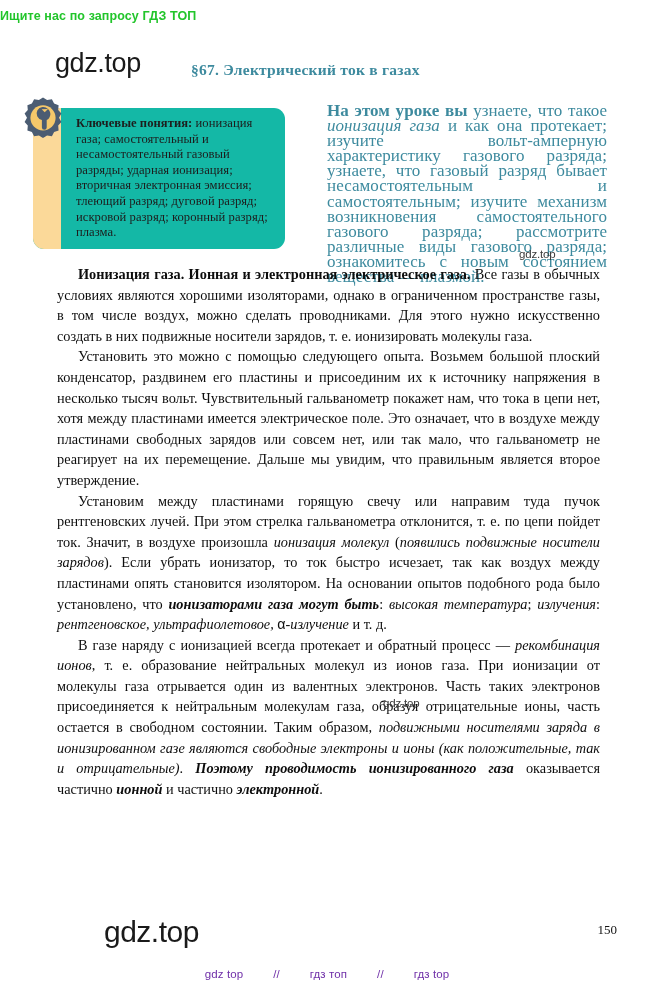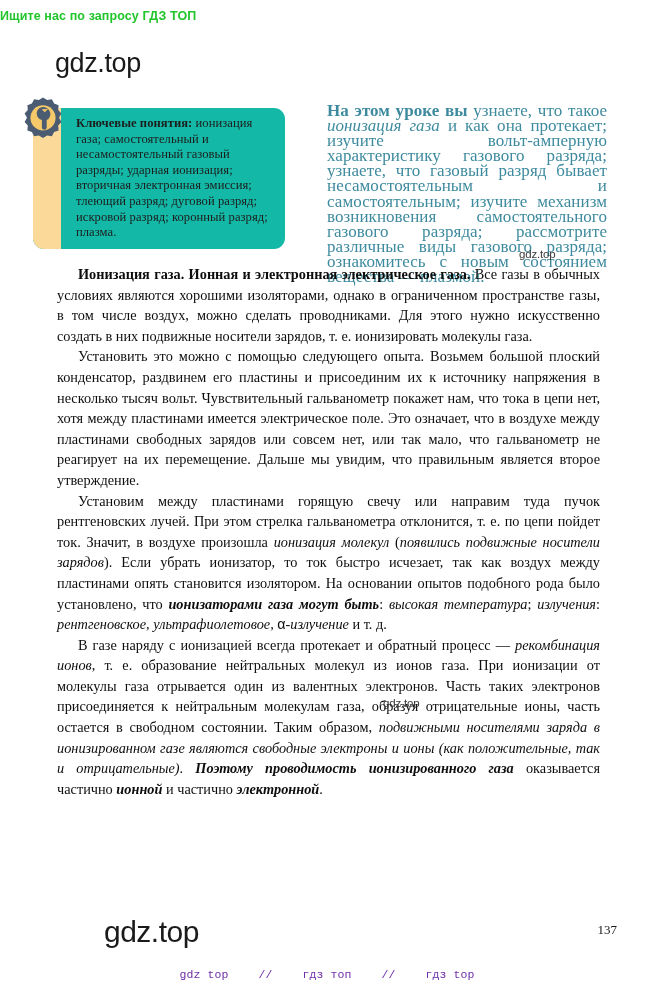--- a/index.html
+++ b/index.html
@@ -185,30 +185,31 @@
     position: absolute;
     left: 0;
     top: 968px;
     width: 654px;
     text-align: center;
     font-family: "Liberation Sans", "DejaVu Sans", sans-serif;
     font-size: 11.5px;
     color: #6f2fa8;
     letter-spacing: 0.1px;
   }
-  .footer-links span { margin: 0 15px; font-family: Liberation Mono, monospace; }
+  .footer-links span { margin: 0 15px; }
   .footer-sep { color: #6f2fa8; margin: 0 5px; }
 </style>
 </head>
 <body>
 
 <div class="promo-banner">Ищите нас по запросу ГДЗ ТОП</div>
 
 <div class="page-header">
   <div class="brand-logo-top">gdz.top</div>
+  <div class="section-title">§67. Электрический ток в газах</div>
 </div>
 
 <div class="intro-row">
 
   <div class="keybox">
     <div class="keybox-strip"></div>
     <div class="keybox-text">
       <b>Ключевые понятия:</b><span> ионизация газа; самостоятельный и несамостоятельный газовый разряды; ударная ионизация; вторичная электронная эмиссия; тлеющий разряд; дуговой разряд; искровой разряд; коронный разряд; плазма.</span>
     </div>
   </div>
@@ -239,17 +240,17 @@
 
   <p><span>В газе наряду с ионизацией всегда протекает и обратный процесс — </span><i>рекомбинация ионов</i><span>, т. е. образование нейтральных молекул из ионов газа. При ионизации от молекулы газа отрывается один из валентных электронов. Часть таких электронов присоединяется к нейтральным молекулам газа, образуя отрицательные ионы, часть остается в свободном состоянии. Таким образом, </span><i>подвижными носителями заряда в ионизированном газе являются свободные электроны и ионы (как положительные, так и отрицательные)</i><span>. </span><span class="bi">Поэтому проводимость ионизированного газа</span><span> оказывается частично </span><span class="bi">ионной</span><span> и частично </span><span class="bi">электронной</span><span>.</span></p>
 
 </div>
 
 <div class="wm wm-1">gdz.top</div>
 <div class="wm wm-2">gdz.top</div>
 
 <div class="brand-logo-bottom">gdz.top</div>
 
-<div class="page-number">137</div>
+<div class="page-number">150</div>
 
 <div class="footer-links">
   <span>gdz top</span><span class="footer-sep">//</span><span>гдз топ</span><span class="footer-sep">//</span><span>гдз top</span>
 </div>
 
 </body></html>

